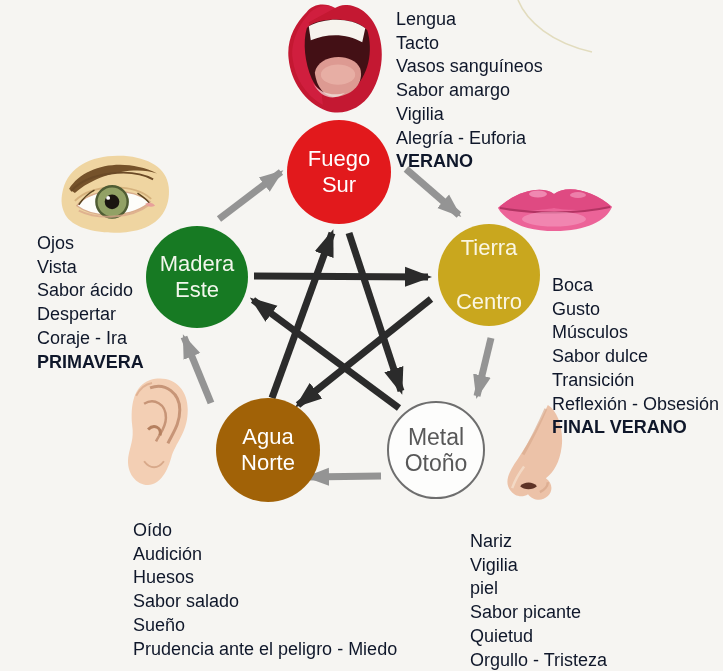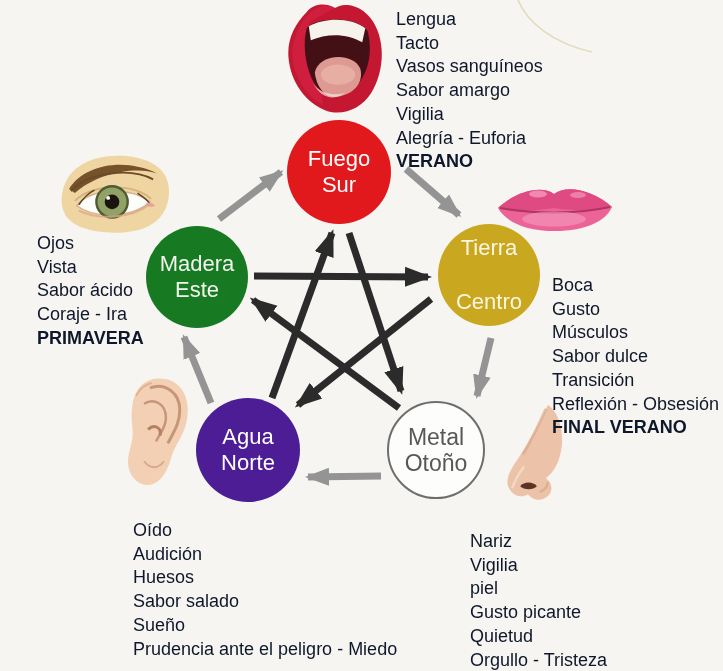--- a/index.html
+++ b/index.html
@@ -119,21 +119,21 @@
     <div>Este</div>
   </div>
   <div class="node" data-node="fuego" style="left: 287px; top: 120px; height: 104px; width: 104px; background: rgb(226, 25, 28); color: rgb(255, 255, 255);">
     <div>Fuego</div>
     <div>Sur</div>
   </div>
   <div class="node" data-node="tierra" style="left: 438px; top: 224px; height: 102px; width: 102px; background: rgb(201, 167, 30); color: rgb(250, 246, 227); gap: 28px;">
     <div>Tierra</div>
     <div>Centro</div>
   </div>
-  <div class="node" data-node="agua" style="left: 196px; top: 398px; height: 104px; width: 104px; background: #4c1d95; color: rgb(255, 255, 255);">
+  <div class="node" data-node="agua" style="left: 216px; top: 398px; height: 104px; width: 104px; background: #a16207; color: rgb(255, 255, 255);">
     <div>Agua</div>
     <div>Norte</div>
   </div>
   <div class="node" data-node="metal" style="left: 387px; top: 401px; height: 98px; width: 98px; background: rgb(253, 253, 252); color: rgb(88, 88, 88); border: 2px solid rgb(110, 110, 110);">
     <div>Metal</div>
     <div>Otoño</div>
   </div>
 
   <div class="attr-list" id="list-fuego">
     <div>
@@ -144,20 +144,21 @@
         <div>Vigilia</div>
         <div>Alegría - Euforia</div>
       </div>
     <div class="season">VERANO</div>
   </div>
   <div class="attr-list" id="list-madera">
     <div>
         <div>Ojos</div>
         <div>Vista</div>
         <div>Sabor ácido</div>
+        <div>Despertar</div>
         <div>Coraje - Ira</div>
       </div>
     <div class="season">PRIMAVERA</div>
   </div>
   <div class="attr-list" id="list-tierra">
     <div>
         <div>Boca</div>
         <div>Gusto</div>
         <div>Músculos</div>
         <div>Sabor dulce</div>
@@ -174,20 +175,20 @@
         <div>Sabor salado</div>
         <div>Sueño</div>
         <div>Prudencia ante el peligro - Miedo</div>
       </div>
   </div>
   <div class="attr-list" id="list-metal">
     <div>
         <div>Nariz</div>
         <div>Vigilia</div>
         <div>piel</div>
-        <div>Gusto picante</div>
+        <div>Sabor picante</div>
         <div>Quietud</div>
         <div>Orgullo - Tristeza</div>
       </div>
     <div class="season">OTOÑO</div>
   </div>
 
 </div>
 
 </body></html>

